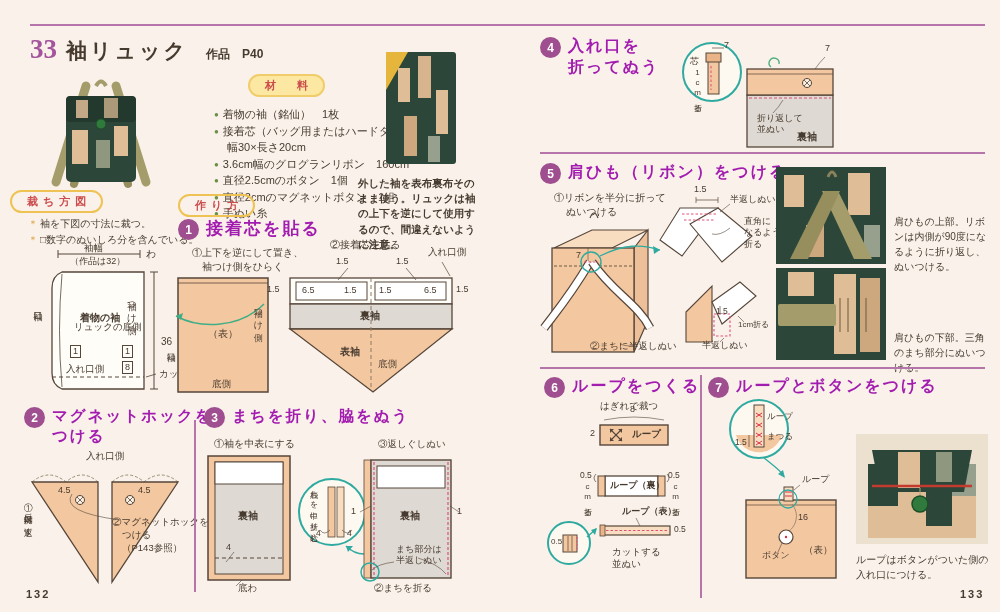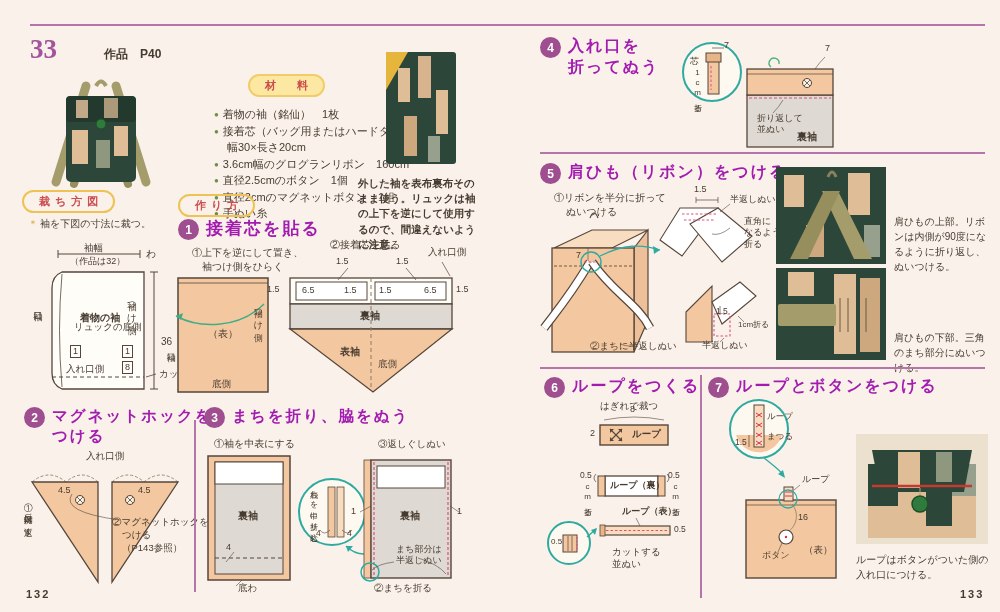--- a/index.html
+++ b/index.html
@@ -34,21 +34,22 @@
 </style>
 </head>
 <body>
 
 <div id="canvas">
 
   <div class="hline" style="left:30px;top:24px;width:955px;"></div>
 
   <div class="abs" style="left:30px;top:34px;display:flex;align-items:baseline;">
     <span style="font-family:'Liberation Serif',serif;font-size:27px;font-weight:bold;color:#a4549c;margin-right:9px;">33</span>
-    <span style="font-size:12px;font-weight:bold;margin-left:38px;">作品　P40</span>
+    <span style="font-size:21px;font-weight:bold;letter-spacing:3px;">袖リュック</span>
+    <span style="font-size:12px;font-weight:bold;margin-left:18px;">作品　P40</span>
   </div>
 
   <div class="abs" style="left:26px;top:70px;width:152px;height:118px;">
     <svg width="152" height="118">
       <path d="M30,112 L60,16" stroke="#a59c6b" stroke-width="9" stroke-linecap="round"></path>
       <path d="M120,112 L90,16" stroke="#a59c6b" stroke-width="9" stroke-linecap="round"></path>
       <path d="M48,114 L70,42" stroke="#978e5e" stroke-width="8" stroke-linecap="round"></path>
       <path d="M102,114 L80,42" stroke="#978e5e" stroke-width="8" stroke-linecap="round"></path>
       <path d="M70,16 q5,-9 10,0" stroke="#a59c6b" stroke-width="4" fill="none"></path>
       <rect x="40" y="26" width="70" height="86" rx="5" fill="#2c4639"></rect>
@@ -81,23 +82,24 @@
       <polygon points="2,2 24,2 2,40" fill="#e6b63c"></polygon>
       <rect x="14" y="18" width="12" height="34" fill="#dfbd96"></rect>
       <rect x="34" y="6" width="13" height="42" fill="#d8b48e"></rect>
       <rect x="52" y="40" width="12" height="44" fill="#dfbd96"></rect>
       <rect x="20" y="66" width="13" height="40" fill="#cda87f"></rect>
       <rect x="44" y="86" width="12" height="26" fill="#97a08c"></rect>
     </svg>
   </div>
   <div class="caption" style="left:358px;top:176px;width:126px;">外した袖を表布裏布そのまま使う。リュックは袖の上下を逆にして使用するので、間違えないように注意。</div>
 
-  <div class="pill outline" style="left:22px;top:190px;">裁ち方図</div>
+  <div class="pill outline" style="left:10px;top:190px;">裁ち方図</div>
   <div class="abs" style="left:28px;top:216px;">
     <div class="note">袖を下図の寸法に裁つ。</div>
+    <div class="note">□数字のぬいしろ分を含んでいる。</div>
   </div>
 
   <div class="abs" style="left:22px;top:246px;width:180px;height:152px;">
     <svg width="180" height="152">
       <line x1="36" y1="8" x2="118" y2="8" stroke="#56463a"></line>
       <line x1="36" y1="4" x2="36" y2="12" stroke="#56463a"></line>
       <line x1="118" y1="4" x2="118" y2="12" stroke="#56463a"></line>
       <path d="M40,26 L122,26 L122,143 L40,143 Q30,139 30,127 L30,42 Q30,30 40,26 Z" fill="#fffdf8" stroke="#56463a" stroke-width="1.3"></path>
       <path d="M40,28 Q35,84 40,141" fill="none" stroke="#56463a" stroke-width="0.8"></path>
       <line x1="132" y1="26" x2="132" y2="143" stroke="#56463a"></line>

